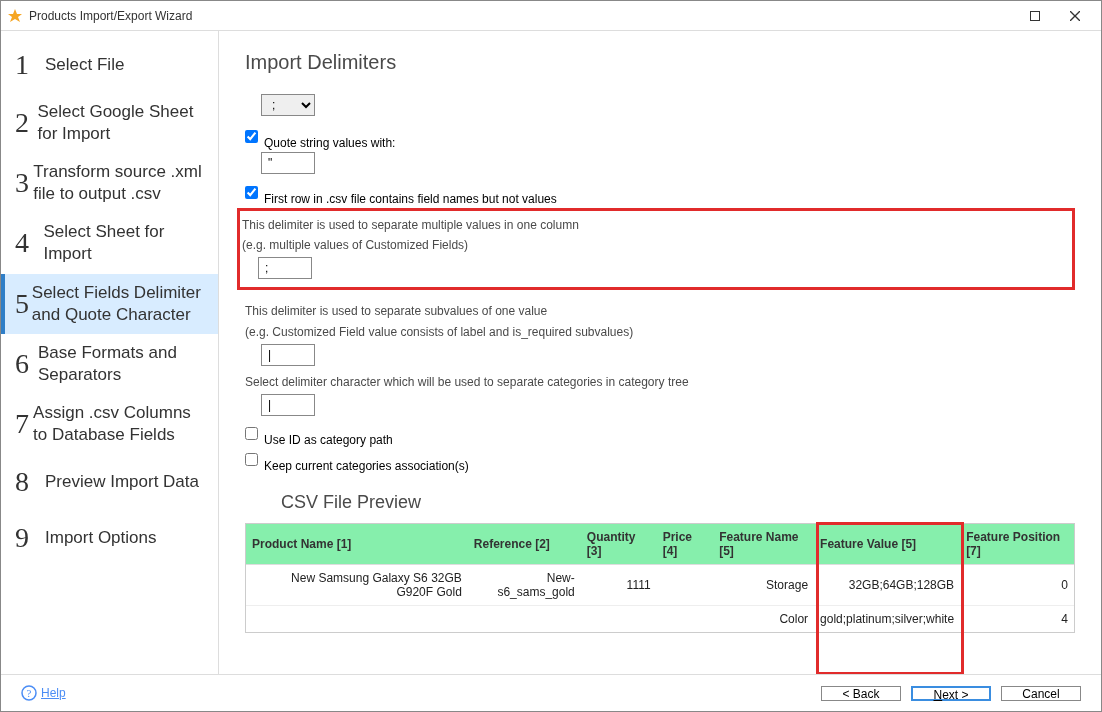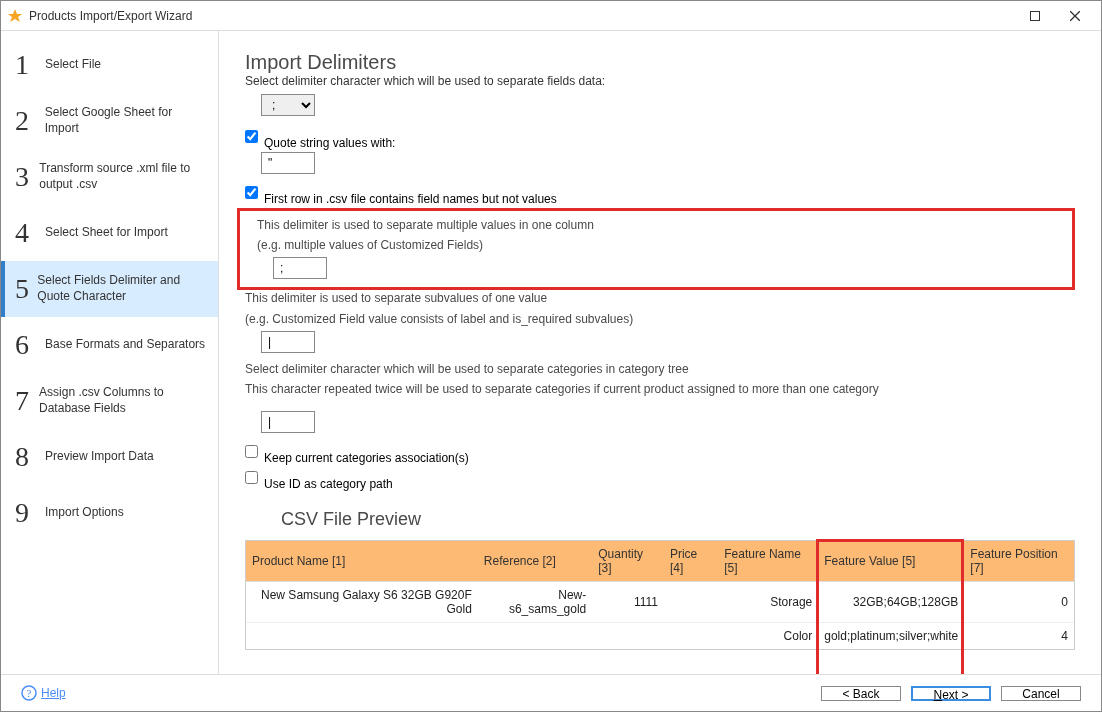--- a/index.html
+++ b/index.html
@@ -14,38 +14,38 @@
   .window { border: 1px solid #888; width: 1102px; height: 712px; display: flex; flex-direction: column; }
   .titlebar { height: 30px; display: flex; align-items: center; padding: 8px 6px; border-bottom: 1px solid #ddd; }
   .titlebar-icon { width: 16px; height: 16px; margin-right: 6px; }
   .titlebar-text { flex: 1; font-size: 12px; color: #333; }
   .win-btns { display: flex; gap: 0; }
   .win-btn { width: 40px; height: 28px; display: flex; align-items: center; justify-content: center; cursor: pointer; }
   .content { flex: 1; display: flex; overflow: hidden; }
   .sidebar { width: 218px; border-right: 1px solid #ddd; background: #fff; padding-top: 6px; }
   .step { display: flex; align-items: center; padding: 8px 10px 8px 14px; cursor: pointer; min-height: 56px; }
   .step-num { font-family: Georgia, "Times New Roman", serif; font-size: 28px; color: #333; width: 28px; text-align: left; font-weight: 400; }
-  .step-label { font-size: 12px; color: #333; line-height: 1.3; margin-left: 2px; }
+  .step-label { font-size: 17px; color: #333; line-height: 1.3; margin-left: 2px; }
   .step.active { background: #d8ecff; position: relative; }
   .step.active::before { content: ""; position: absolute; left: 0; top: 0; bottom: 0; width: 4px; background: #2f7ec7; }
   .main { flex: 1; padding: 20px 26px 10px 26px; display: flex; flex-direction: column; overflow: hidden; }
-  h1.page-title { font-size: 20px; font-weight: 400; color: #4a4a4a; margin-bottom: 0; }
+  h1.page-title { font-size: 20px; font-weight: 400; color: #4a4a4a; margin-bottom: 20px; }
   .instr { font-size: 12px; color: #333; margin-bottom: 6px; }
   .small-select { width: 54px; height: 22px; border: 1px solid #888; font-size: 12px; padding-left: 6px; margin-left: 16px; margin-bottom: 10px; }
   .chk-row { display: flex; align-items: center; margin-bottom: 6px; height: 20px; }
   .chk-row input[type=checkbox] { margin-right: 6px; width: 13px; height: 13px; }
   .chk-label { font-size: 12px; margin-top: 13px; }
   .small-input { width: 54px; height: 22px; border: 1px solid #888; font-size: 12px; padding: 0 6px; margin-left: 16px; margin-bottom: 8px; }
-  .highlight-box { border: 3px solid #e12b2b; padding: 6px 8px 8px 17px; margin-bottom: 0; margin-left: -8px; }
+  .highlight-box { border: 3px solid #e12b2b; padding: 6px 8px 8px 2px; margin-bottom: 13px; margin-left: -8px; }
   .highlight-box .small-input { margin-bottom: 0; }
   .sub-note { font-size: 12px; color: #4a4a4a; line-height: 1.35; margin-bottom: 4px; }
   .section-title { font-size: 18px; font-weight: 400; color: #4a4a4a; margin-top: 16px; margin-bottom: 10px; margin-left: 36px; }
   .table-wrap { border: 1px solid #ccc; font-size: 12px; position: relative; }
   table.preview { border-collapse: collapse; width: 100%; }
-  table.preview th { text-align: left; font-weight: 400; padding: 6px 6px; color: #333; background: #fdba74; border-bottom: 1px solid #ddd; }
+  table.preview th { text-align: left; font-weight: 700; padding: 6px 6px; color: #333; background: #86efac; border-bottom: 1px solid #ddd; }
   table.preview td { padding: 6px 6px; border-bottom: 1px solid #eee; color: #222; text-align: right; }
   table.preview tr:last-child td { border-bottom: none; }
   .col-highlight-box { position: absolute; border: 3px solid #e12b2b; pointer-events: none; }
   .footer { border-top: 1px solid #ddd; padding: 10px 20px; display: flex; align-items: center; }
   .help-link { display: flex; align-items: center; color: #4b8df5; cursor: pointer; text-decoration: underline; }
   .help-icon { width: 16px; height: 16px; margin-right: 4px; }
   .footer-spacer { flex: 1; }
   .btn { min-width: 80px; height: 15px; margin-left: 10px; border: 1px solid #888; background: #fff; font-size: 12px; cursor: pointer; }
   .btn.default { border: 2px solid #3a8de0; }
   .btn .mnemonic { text-decoration: underline; }
@@ -114,21 +114,20 @@
       </div>
       <div class="step">
         <span class="step-num">9</span>
         <span class="step-label">Import Options</span>
       </div>
     </div>
 
     <div class="main">
       <h1 class="page-title">Import Delimiters</h1>
 
-      <div class="instr">Select delimiter character which will be used to separate fields data:</div>
       <select class="small-select">
         <option>;</option>
       </select>
 
       <div class="chk-row">
         <input type="checkbox" checked="" style="">
         <span class="chk-label">Quote string values with:</span>
       </div>
       <input class="small-input" value="&quot;" style="">
 
@@ -141,30 +140,29 @@
         <div class="sub-note">This delimiter is used to separate multiple values in one column</div>
         <div class="sub-note">(e.g. multiple values of Customized Fields)</div>
         <input class="small-input" value=";" style="">
       </div>
 
       <div class="sub-note">This delimiter is used to separate subvalues of one value</div>
       <div class="sub-note">(e.g. Customized Field value consists of label and is_required subvalues)</div>
       <input class="small-input" value="|" style="">
 
       <div class="sub-note">Select delimiter character which will be used to separate categories in category tree</div>
-      <div class="sub-note" style="margin-bottom:14px">This character repeated twice will be used to separate categories if current product assigned to more than one category</div>
       <input class="small-input" value="|" style="">
 
+      <div class="chk-row">
+        <input type="checkbox" style="">
+        <span class="chk-label">Use ID as category path</span>
+      </div>
       <div class="chk-row">
         <input type="checkbox" style="">
         <span class="chk-label">Keep current categories association(s)</span>
-      </div>
-      <div class="chk-row">
-        <input type="checkbox" style="">
-        <span class="chk-label">Use ID as category path</span>
       </div>
 
       <div class="section-title">CSV File Preview</div>
 
       <div class="table-wrap">
         <table class="preview">
           <thead>
             <tr>
               <th>Product Name [1]</th>
               <th>Reference [2]</th>

